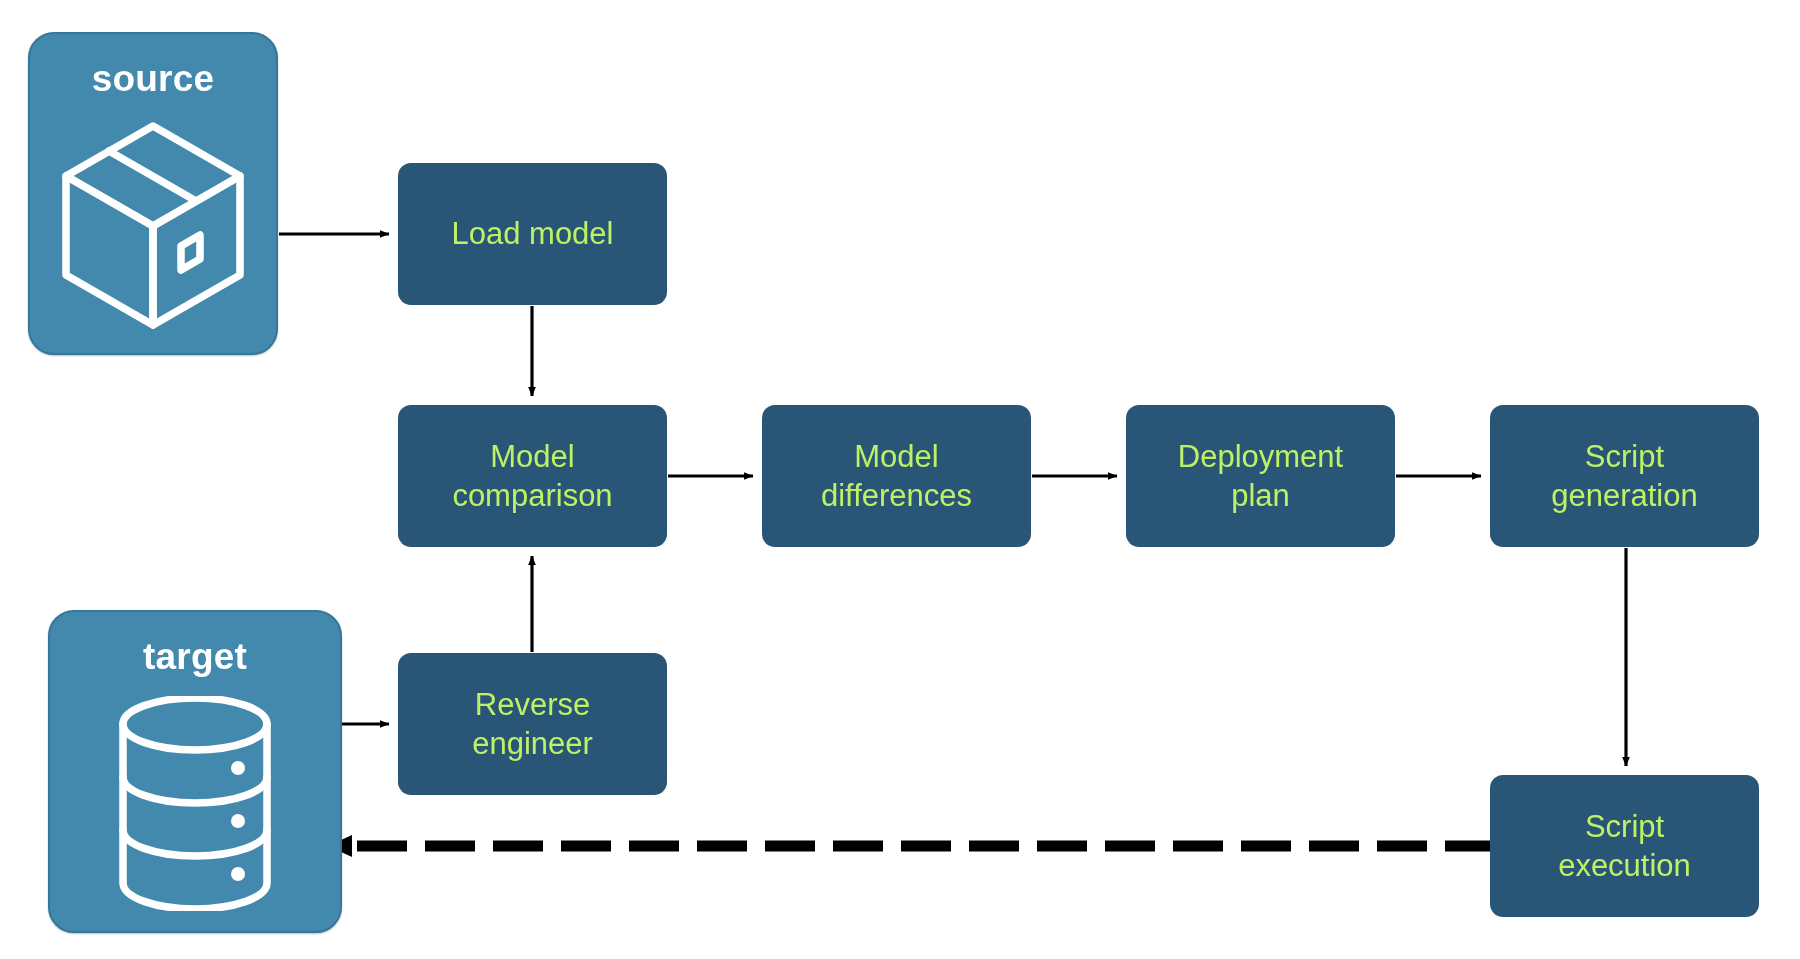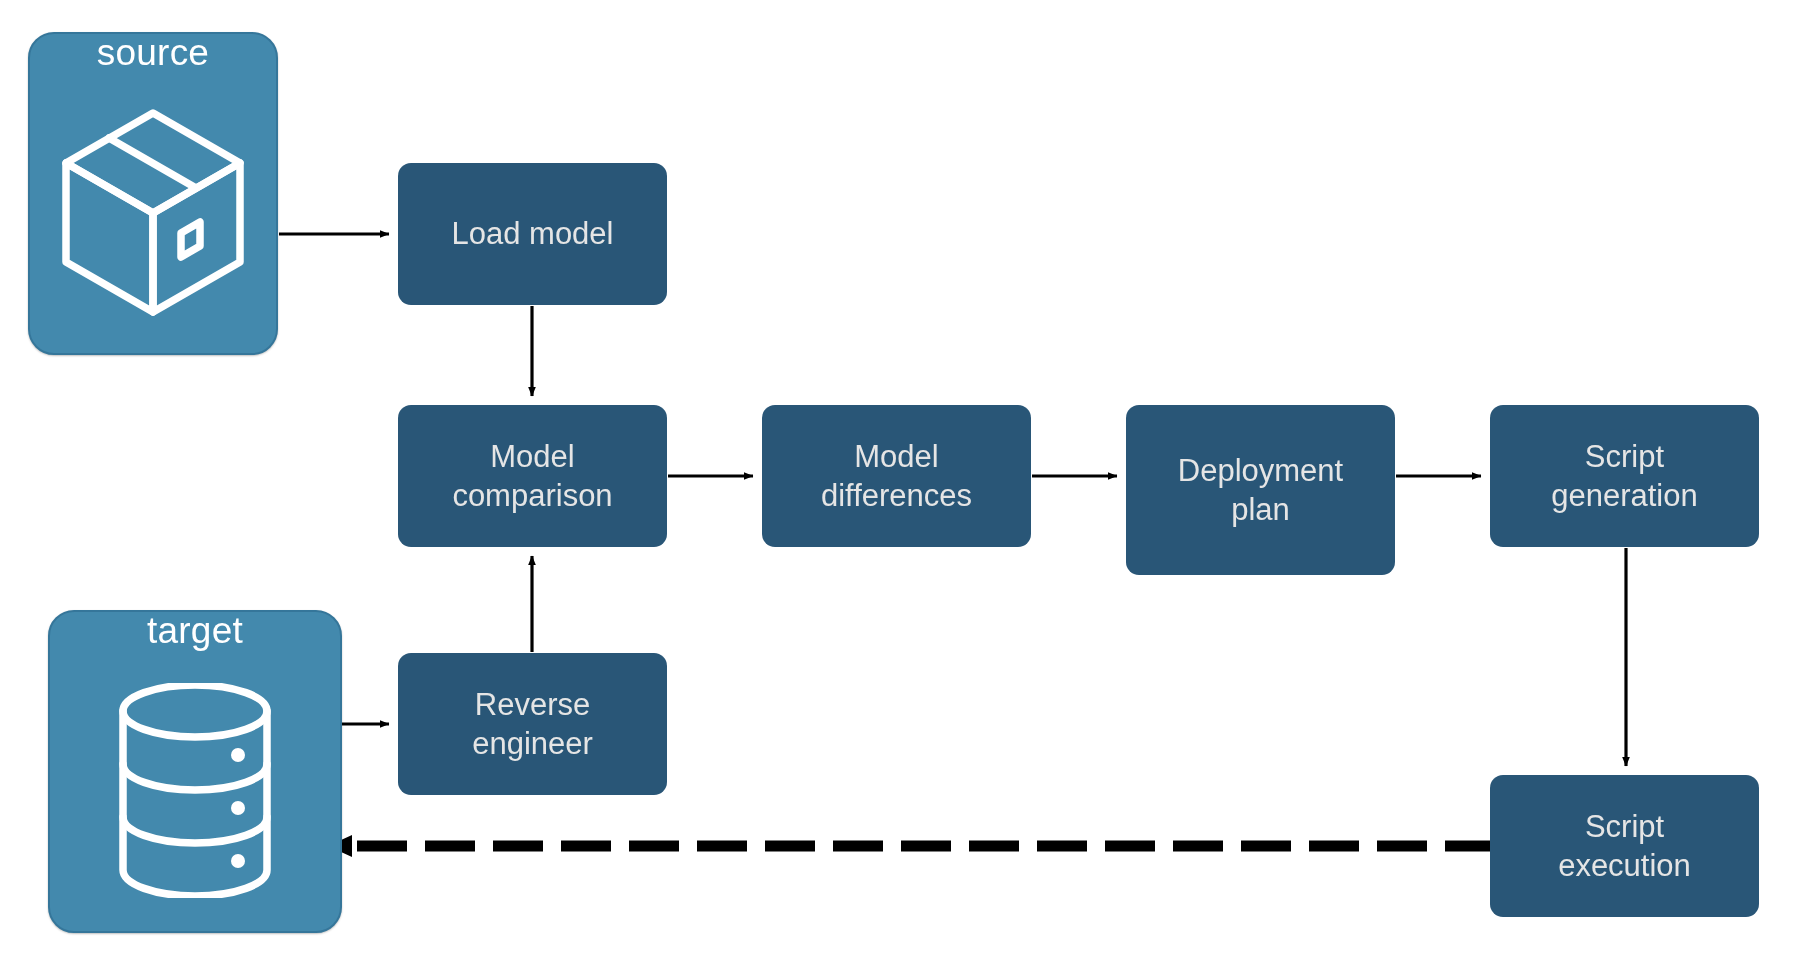--- a/index.html
+++ b/index.html
@@ -34,42 +34,43 @@
     flex-direction: column;
     align-items: center;
     z-index: 3;
   }
   .endpoint-card {
     border: 2px solid #35769a;
     box-shadow: 0 1px 2px rgba(0,0,0,0.25);
   }
   .endpoint-label {
     color: #ffffff;
-    font-weight: normal;
+    font-weight: bold;
     font-size: 37px;
     letter-spacing: 0.2px;
     line-height: 1;
+    margin-top: 26px;
   }
   .endpoint-icon {
     flex: 1 1 auto;
     display: flex;
     align-items: center;
     justify-content: center;
     width: 100%;
   }
   .proc-box {
     position: absolute;
     background: #295677;
     border-radius: 13px;
     box-sizing: border-box;
     display: flex;
     align-items: center;
     justify-content: center;
     text-align: center;
-    color: #e5e5e5;
+    color: #bef264;
     font-size: 31px;
     line-height: 1.26;
     z-index: 3;
     padding: 4px 8px;
   }
   .proc-box span {
     display: block;
     white-space: pre-line;
   }
 </style>
@@ -155,21 +156,21 @@
   <div class="proc-box" style="left:398px; top:405px; width:269px; height:142px;">
     <span>Model
 comparison</span>
   </div>
 
   <div class="proc-box" style="left:762px; top:405px; width:269px; height:142px;">
     <span>Model
 differences</span>
   </div>
 
-  <div class="proc-box" style="left:1126px; top:405px; width:269px; height:170px;align-items:center;">
+  <div class="proc-box" style="left:1126px; top:405px; width:269px; height:142px;align-items:center;">
     <span>Deployment
 plan</span>
   </div>
 
   <div class="proc-box" style="left:1490px; top:405px; width:269px; height:142px;">
     <span>Script
 generation</span>
   </div>
 
   <div class="proc-box" style="left:398px; top:653px; width:269px; height:142px;">

